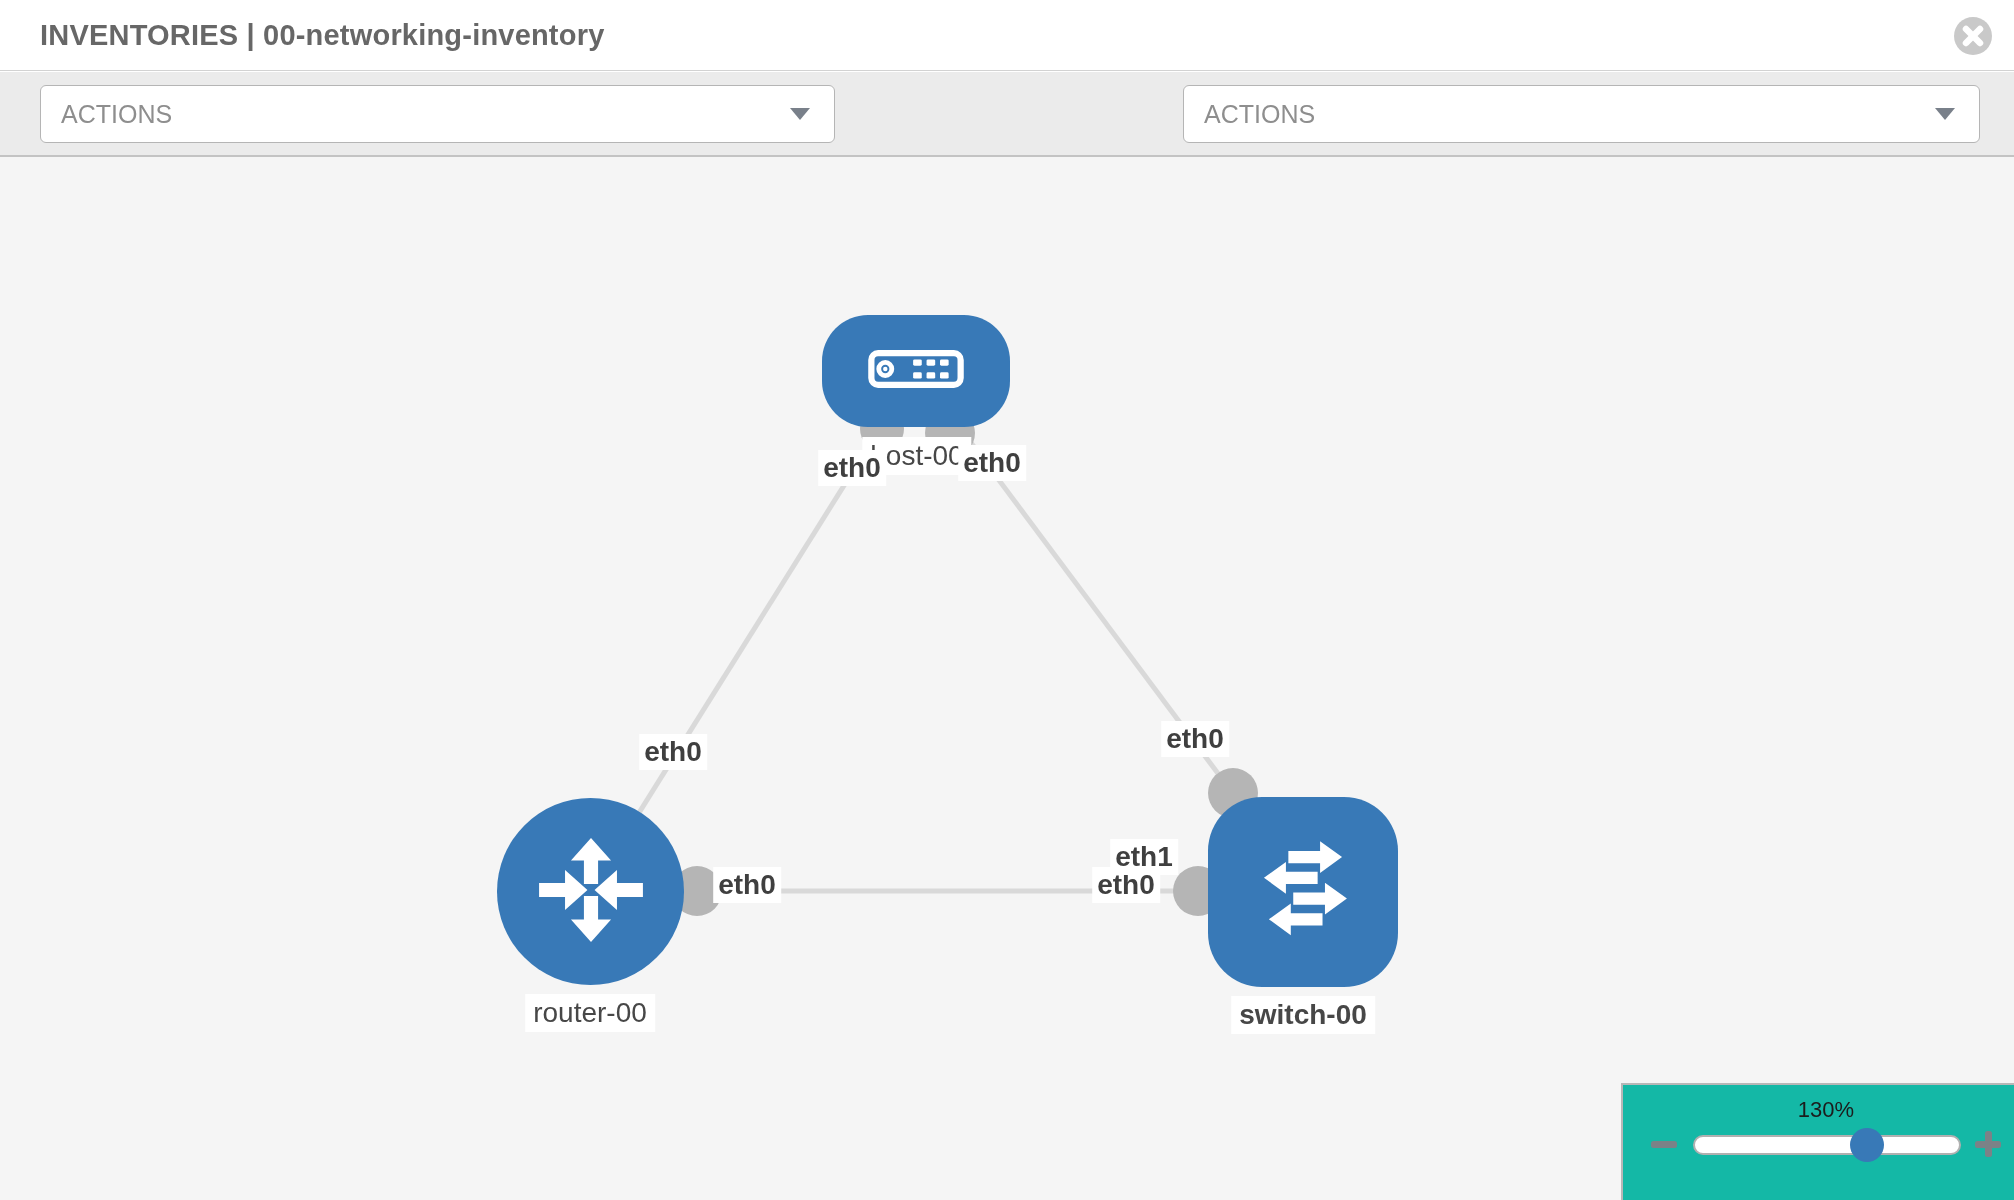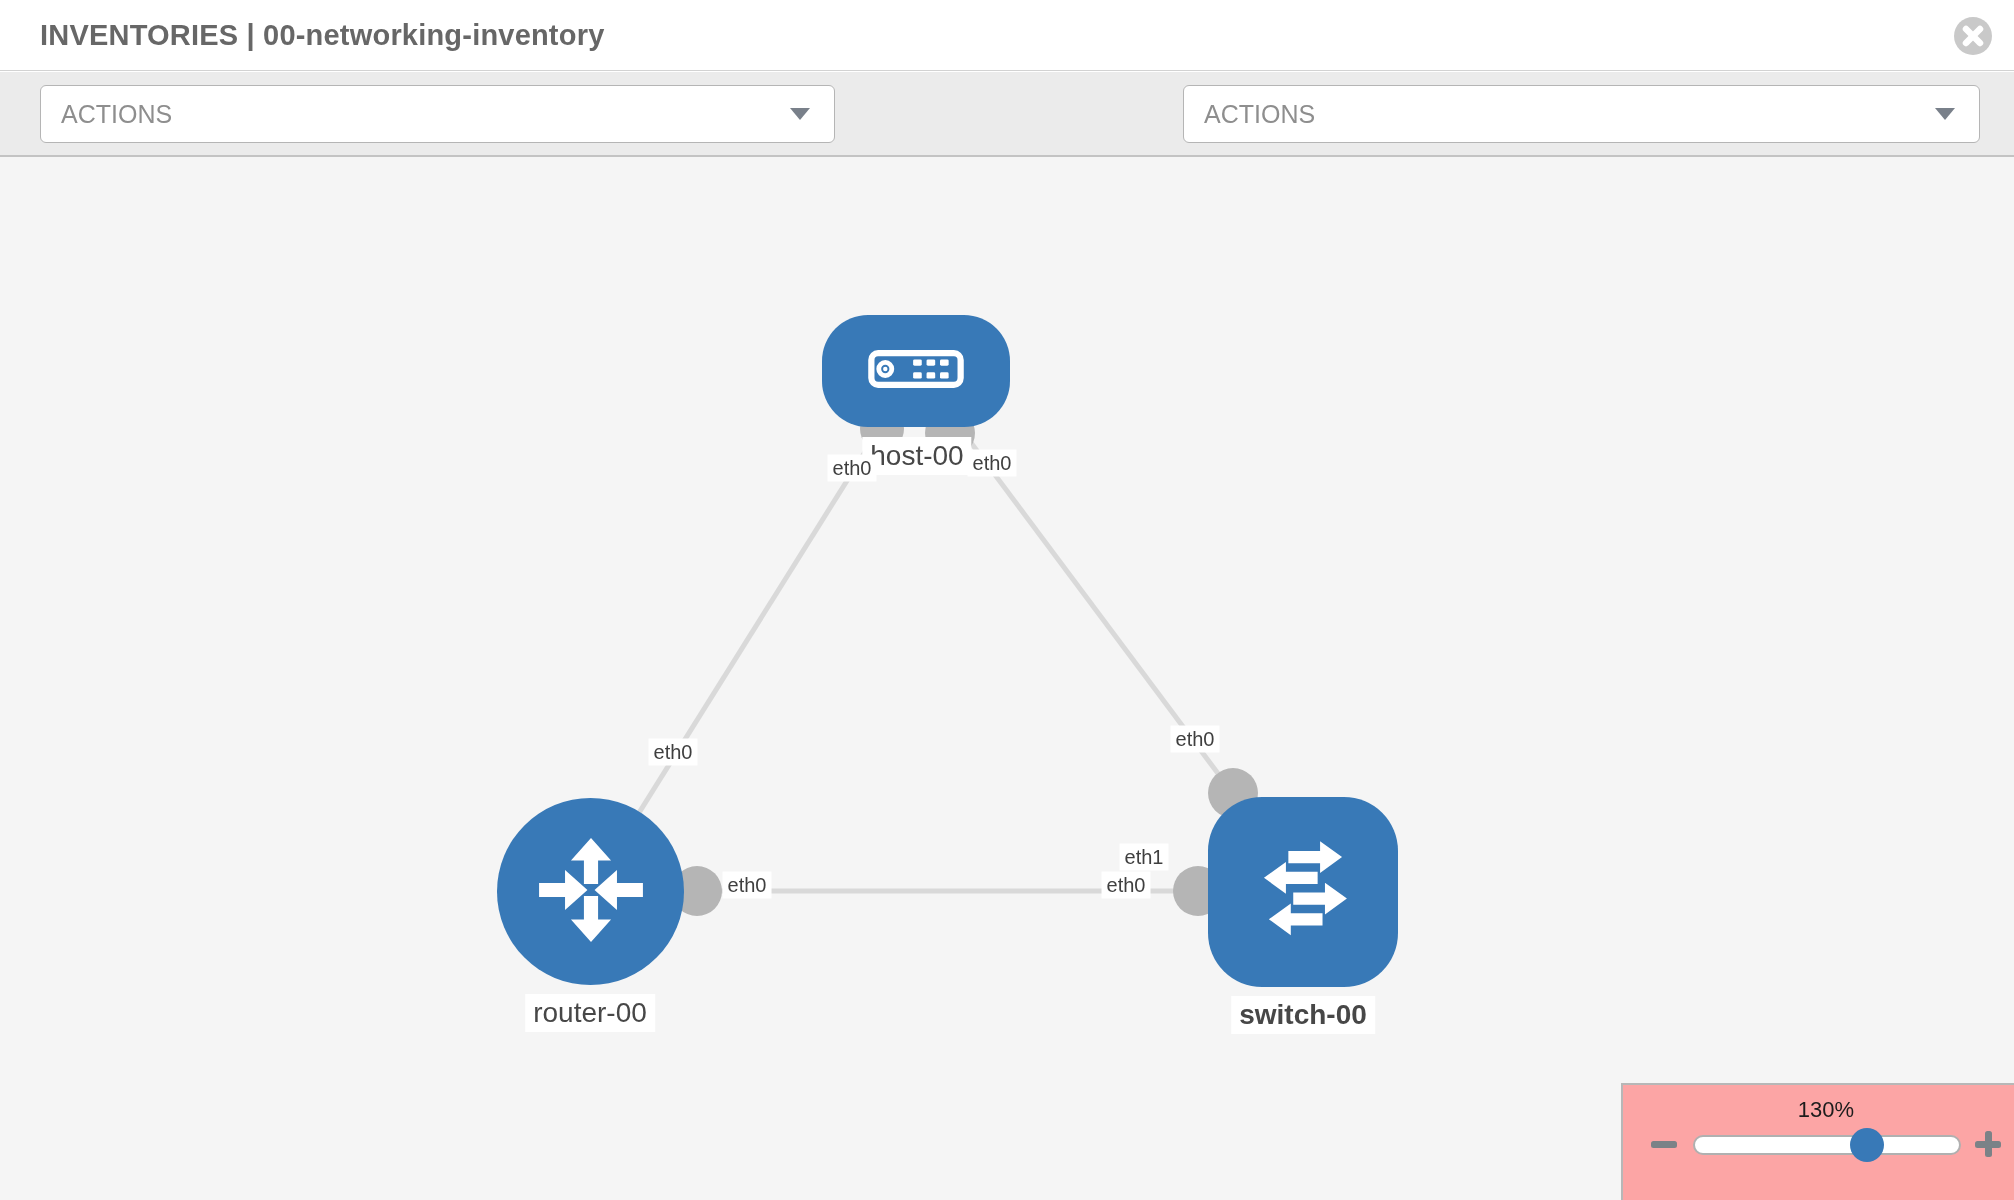--- a/index.html
+++ b/index.html
@@ -41,26 +41,26 @@
   .node { position:absolute; display:flex; align-items:center; justify-content:center;
           background:#3879b7; cursor:pointer; }
   .node-host   { left:822px;  top:158px; width:188px; height:112px; border-radius:46px; }
   .node-router { left:497px;  top:641px; width:187px; height:187px; border-radius:50%; }
   .node-switch { left:1208px; top:640px; width:190px; height:190px; border-radius:54px; }
 
   .node-label { position:absolute; transform:translate(-50%,-50%);
                 background:#ffffff; color:#474747; font-size:28px;
                 padding:3px 8px; white-space:nowrap; }
   .iface-label { position:absolute; transform:translate(-50%,-50%);
-                 background:#ffffff; color:#3f3f3f; font-size:20px;
-                 padding:2px 5px; white-space:nowrap; }
+                 background:#ffffff; color:#3f3f3f; font-size:28px;
+                 padding:2px 5px; white-space:nowrap;font-weight:bold; }
 
   
   .zoom-panel { position:absolute; left:1621px; top:926px; width:393px; height:117px;
-                background:#fca5a5; border-top:2px solid #b7b7b7; border-left:2px solid #b7b7b7; }
+                background:#14b8a6; border-top:2px solid #b7b7b7; border-left:2px solid #b7b7b7; }
   .zoom-value { position:absolute; left:203px; top:25px; transform:translate(-50%,-50%);
                 font-size:22px; color:#1c1c1c; }
   .zoom-btn { position:absolute; width:34px; height:34px; border:none; background:transparent;
               cursor:pointer; }
   .zoom-minus { left:24px; top:42px; }
   .zoom-plus  { left:348px; top:42px; }
   .bar-h { position:absolute; left:4px; top:13.5px; width:26px; height:7px;
            background:#7b8287; border-radius:2.5px; }
   .bar-v { position:absolute; left:13.5px; top:4px; width:7px; height:26px;
            background:#7b8287; border-radius:2.5px; }

